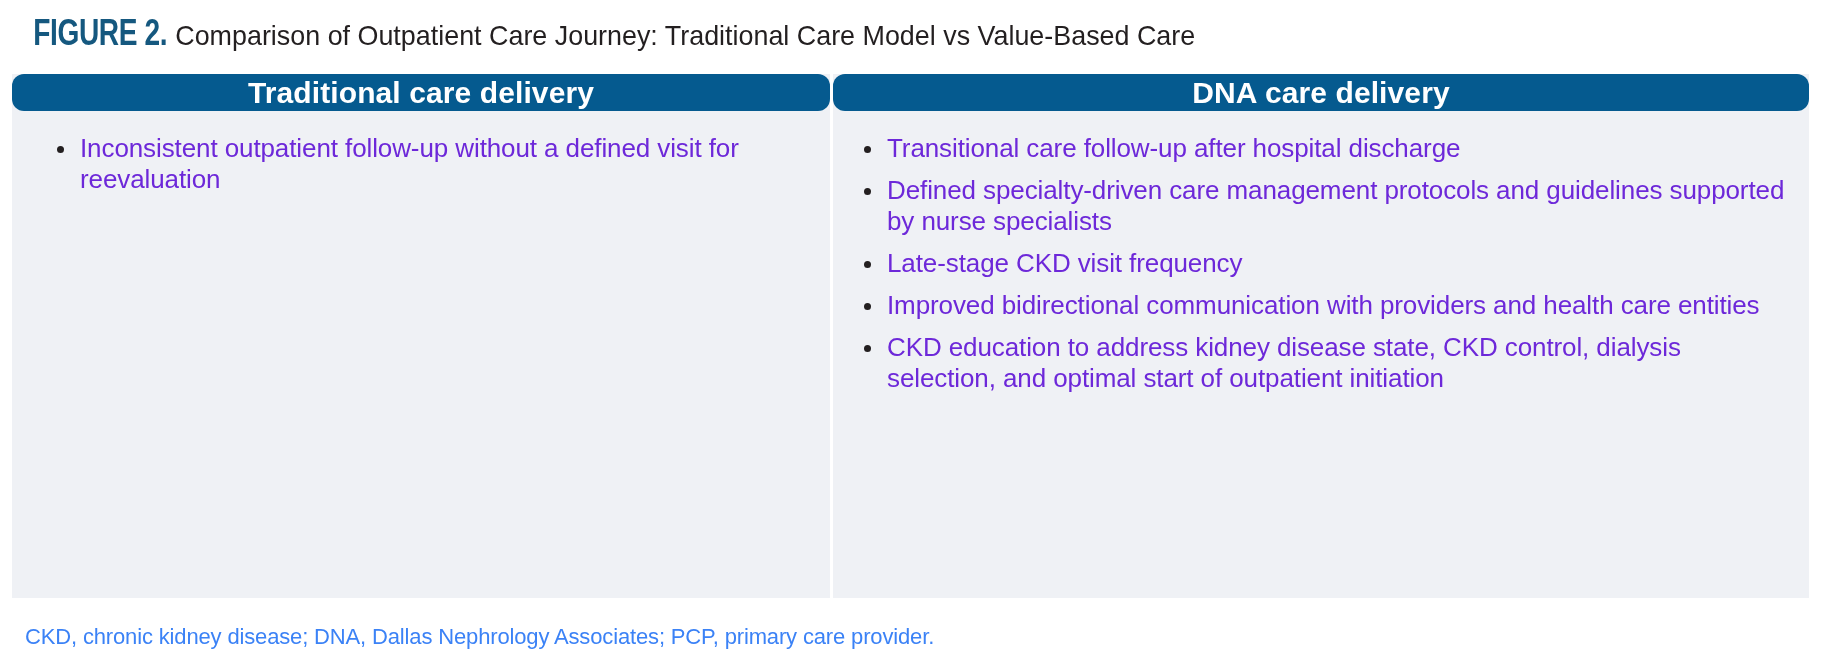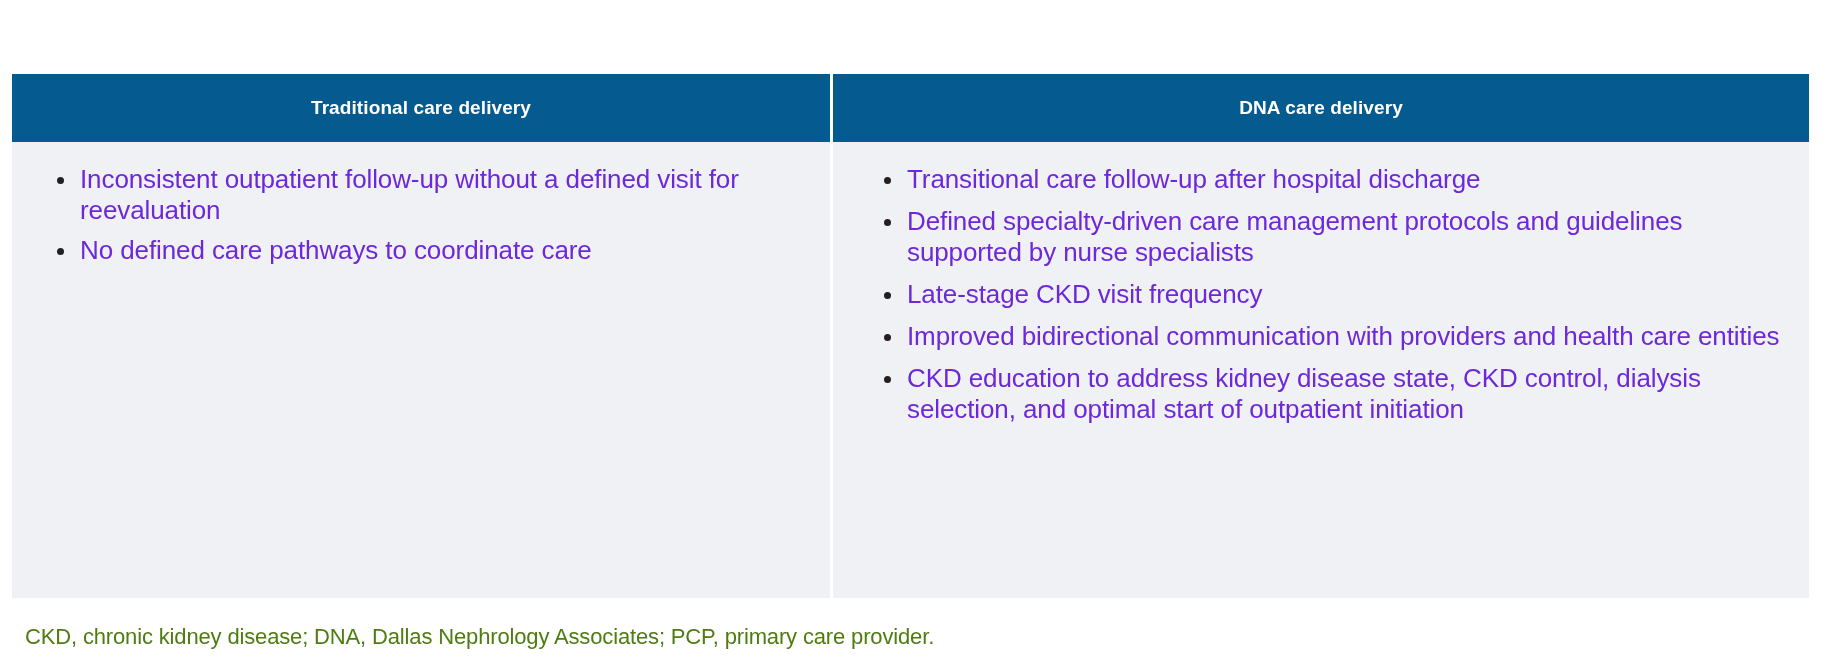--- a/index.html
+++ b/index.html
@@ -66,41 +66,42 @@
   .col {
     position: relative;
     background: #eff1f5;
     box-sizing: border-box;
   }
   .col-left  { width: 818px; }
   .col-gap   { width: 3px; background: #ffffff; }
   .col-right { width: 976px; }
 
   .col-head {
-    height: 68px;
+    height: 37px;
     background: #055a8f;
     color: #ffffff;
     display: flex;
     align-items: center;
     justify-content: center;
-    font-size: 19px;
+    font-size: 30px;
     font-weight: 700;
     letter-spacing: 0.1px;
+    border-radius: 12px;
   }
   .col-head-spacer {
     height: 52px;
     background: #ffffff;
   }
 
   .col-body {
     padding: 22px 18px 10px 42px;
     box-sizing: border-box;
   }
   .col-right .col-body {
-    padding-left: 48px;
+    padding-left: 28px;
     padding-right: 24px;
   }
 
   ul.bullets {
     list-style: none;
     margin: 0;
     padding: 0;
   }
   ul.bullets li {
     position: relative;
@@ -122,39 +123,42 @@
     background: #231f20;
   }
   .col-right ul.bullets li { margin-bottom: 11px; }
 
   
   .footnote {
     position: absolute;
     left: 25px;
     top: 624px;
     font-size: 22px;
-    color: #4d7c0f;
+    color: #3b82f6;
     letter-spacing: -0.15px;
     white-space: nowrap;
   }
 </style>
 </head>
 <body>
 
 <div class="figure-wrap">
 
+  <div class="title-row">
+    <span class="figure-label">FIGURE 2.</span>
+    <span class="figure-title">Comparison of Outpatient Care Journey: Traditional Care Model vs Value-Based Care</span>
+  </div>
 
   <div class="panel">
 
     <div class="col col-left">
       <div class="col-head">Traditional care delivery</div>
       <div class="col-body">
         <ul class="bullets">
           <li>Inconsistent outpatient follow-up without a defined visit for reevaluation</li>
-          <li>No defined care pathways to coordinate care</li>
         </ul>
       </div>
     </div>
 
     <div class="col col-gap">
       <div class="col-head-spacer"></div>
     </div>
 
     <div class="col col-right">
       <div class="col-head">DNA care delivery</div>

